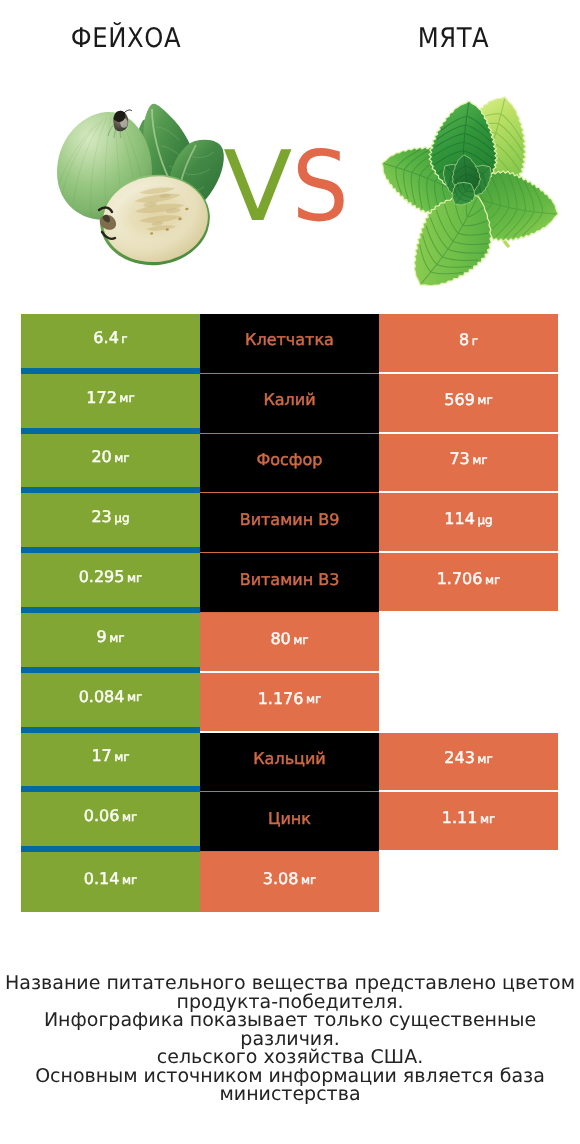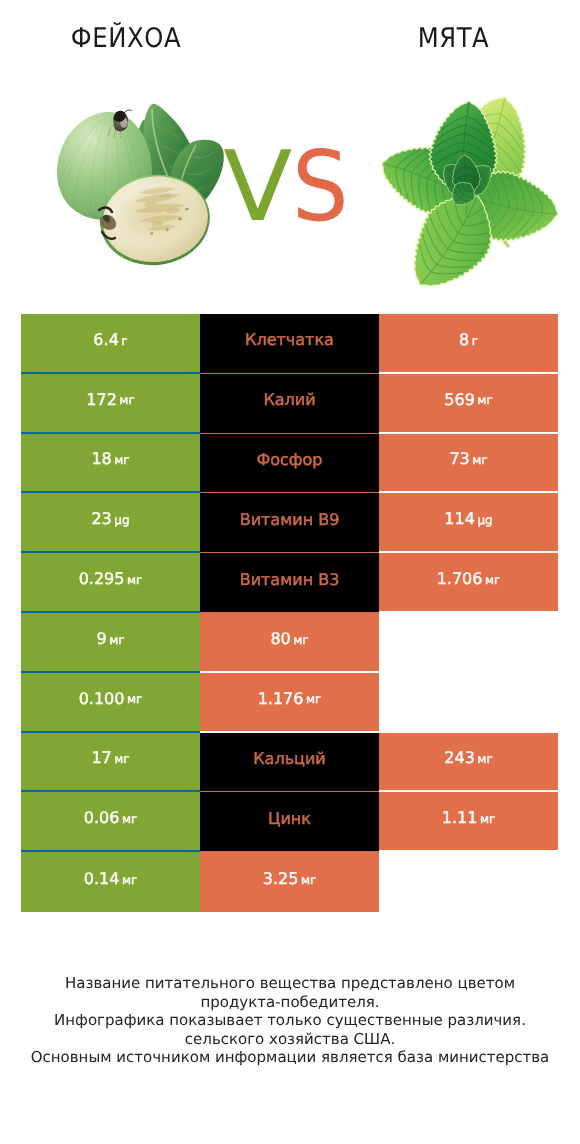--- a/index.html
+++ b/index.html
@@ -14,25 +14,25 @@
 .vs{position:absolute;left:0;top:138px;width:580px;text-align:center;font-size:97px;line-height:97px;font-weight:400;font-family:"DejaVu Sans",sans-serif}
 .vs span{display:inline-block}
 .vs .v{color:#7ba52e;transform:scaleX(1.04);transform-origin:right center}
 .vs .s{color:#e2684a;transform:scaleX(0.92);transform-origin:left center}
 .table{position:absolute;left:21px;top:314px;width:537px}
 .row{display:flex;height:59.8px;align-items:stretch}
 .cell{display:flex;align-items:center;justify-content:center;font-size:16px;font-weight:400;font-family:"DejaVu Sans",sans-serif;padding-bottom:7px}
 .cell .unit{font-size:12px;margin-left:2.5px;position:relative;top:1.2px}
 .c-left,.c-right{-webkit-text-stroke:0.45px #fff}
 .c-mid{-webkit-text-stroke:0.45px #cf6a45}
-.c-left{width:179px;background:#82a633;color:#fbfff2;border-bottom:2px solid #0369a1}
+.c-left{width:179px;background:#82a633;color:#fbfff2;border-bottom:6px solid #0369a1}
 .c-mid{width:179px;background:#000000;color:#cf6a45;border-bottom:1px solid #cf6a45}
 .c-right{width:179px;background:#e16f4a;color:#fffaf7;border-bottom:2px solid #fff}
 .row:last-child .c-left,.row:last-child .c-right{border-bottom:none}
-.foot{position:absolute;left:0;top:974px;width:580px;text-align:center;font-size:15px;line-height:18.5px;color:#232323;font-family:"DejaVu Sans",sans-serif}
+.foot{position:absolute;left:0;top:974px;width:580px;text-align:center;font-size:19px;line-height:18.5px;color:#232323;font-family:"DejaVu Sans",sans-serif}
 </style>
 </head>
 <body>
 
 <div class="page">
 
   <div class="title" id="title-right">МЯТА</div>
   <div class="title" id="title-left">ФЕЙХОА</div>
 
   <div class="hero">
@@ -385,21 +385,21 @@
           <span class="unit">мг</span>
         </div>
         <div class="cell c-mid">Калий</div>
         <div class="cell c-right">
           <span>569</span>
           <span class="unit">мг</span>
         </div>
       </div>
       <div class="row">
         <div class="cell c-left">
-          <span>18</span>
+          <span>20</span>
           <span class="unit">мг</span>
         </div>
         <div class="cell c-mid">Фосфор</div>
         <div class="cell c-right">
           <span>73</span>
           <span class="unit">мг</span>
         </div>
       </div>
       <div class="row">
         <div class="cell c-left">
@@ -428,21 +428,21 @@
           <span>9</span>
           <span class="unit">мг</span>
         </div>
         <div class="cell c-right">
           <span>80</span>
           <span class="unit">мг</span>
         </div>
       </div>
       <div class="row">
         <div class="cell c-left">
-          <span>0.100</span>
+          <span>0.084</span>
           <span class="unit">мг</span>
         </div>
         <div class="cell c-right">
           <span>1.176</span>
           <span class="unit">мг</span>
         </div>
       </div>
       <div class="row">
         <div class="cell c-left">
           <span>17</span>
@@ -464,21 +464,21 @@
           <span>1.11</span>
           <span class="unit">мг</span>
         </div>
       </div>
       <div class="row">
         <div class="cell c-left">
           <span>0.14</span>
           <span class="unit">мг</span>
         </div>
         <div class="cell c-right">
-          <span>3.25</span>
+          <span>3.08</span>
           <span class="unit">мг</span>
         </div>
       </div>
     </div>
 
   <div class="foot" id="footer-note">
       <div>Название питательного вещества представлено цветом</div>
       <div>продукта-победителя.</div>
       <div>Инфографика показывает только существенные различия.</div>
       <div>сельского хозяйства США.</div>

